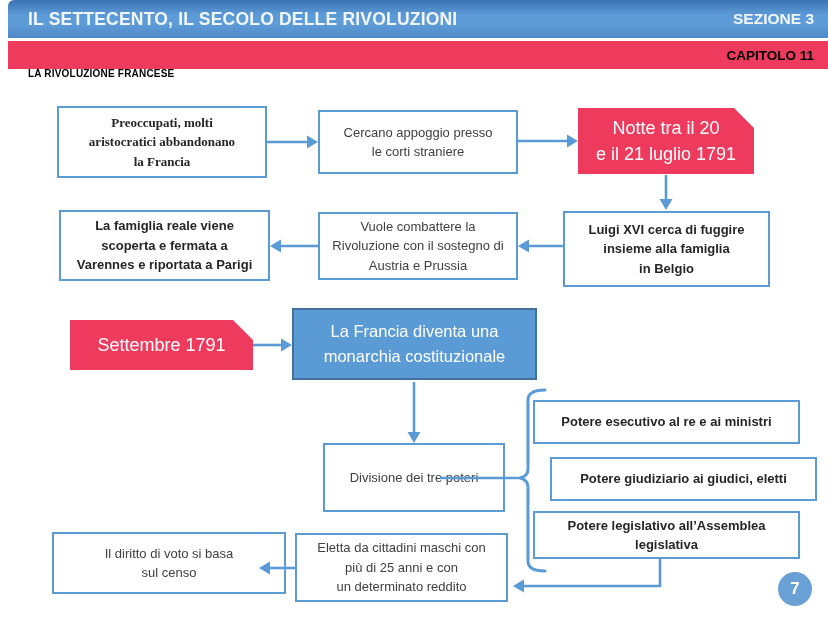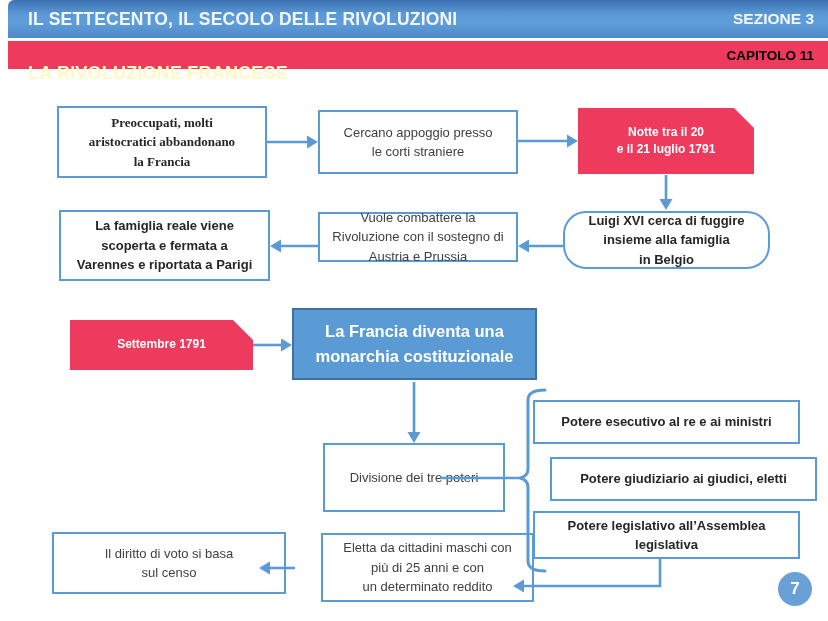--- a/index.html
+++ b/index.html
@@ -29,61 +29,61 @@
     gap:29px;
   }
   .bar-blue .title{color:#f2f7fd;font-weight:bold;font-size:17.5px;letter-spacing:.2px;}
   .bar-blue .section{color:#f2f7fd;font-size:15.5px;font-weight:600;}
   .bar-red{
     position:absolute;left:8px;right:0;top:41px;height:28px;
     background:var(--red);
     display:flex;align-items:center;justify-content:space-between;
     padding:0 14px 0 20px;
   }
-  .bar-red .subtitle{color:#fef9c3;font-weight:bold;font-size:18px;letter-spacing:.2px;margin-top:36px;}
+  .bar-red .subtitle{color:#000000;font-weight:bold;font-size:10px;letter-spacing:.2px;margin-top:36px;}
   .bar-red .chapter{color:#000000;font-size:13.5px;font-weight:600;}
 
   
   .fbox{
     position:absolute;
     background:#fff;
     border:2px solid var(--accent);
     display:flex;align-items:center;justify-content:center;
     text-align:center;
     white-space:pre-line;
     font-size:13px;line-height:1.5;color:var(--ink);
     padding:2px 6px;
   }
   .fbox.bold{font-weight:bold;color:var(--ink-bold);}
   .fbox.red{
     background:var(--red);
-    border:none;color:#fff;font-weight:bold;
-    font-size:12px;line-height:1.45;
+    border:none;color:#fff;font-weight:normal;
+    font-size:18px;line-height:1.45;
     clip-path:polygon(0 0,calc(100% - 20px) 0,100% 20px,100% 100%,0 100%);
   }
   .fbox.bluefill{
     background:var(--accent);
     border:2px solid var(--accent-dark);
-    color:#fff;font-weight:bold;font-size:16.5px;line-height:1.5;
+    color:#fff;font-weight:normal;font-size:16.5px;line-height:1.5;
   }
 
   
   .b-preoccupati{left:57px;top:106px;width:210px;height:72px;font-family:Liberation Serif, serif;}
   .b-cercano{left:318px;top:110px;width:200px;height:64px;}
   .b-notte{left:578px;top:108px;width:176px;height:66px;}
-  .b-luigi{left:563px;top:211px;width:207px;height:58px;border-radius:23px;}
-  .b-vuole{left:318px;top:212px;width:200px;height:50px;}
+  .b-luigi{left:563px;top:211px;width:207px;height:76px;}
+  .b-vuole{left:318px;top:212px;width:200px;height:68px;}
   .b-famiglia{left:59px;top:210px;width:211px;height:71px;}
   .b-settembre{left:70px;top:320px;width:183px;height:50px;}
   .b-francia{left:292px;top:308px;width:245px;height:72px;}
   .b-divisione{left:323px;top:443px;width:182px;height:69px;}
   .b-esecutivo{left:533px;top:400px;width:267px;height:44px;}
   .b-giudiziario{left:550px;top:457px;width:267px;height:44px;}
   .b-legislativo{left:533px;top:511px;width:267px;height:48px;}
-  .b-eletta{left:295px;top:533px;width:213px;height:69px;margin-left:26px;}
+  .b-eletta{left:295px;top:533px;width:213px;height:69px;}
   .b-diritto{left:52px;top:532px;width:234px;height:62px;}
 
   
   .connectors{position:absolute;left:0;top:0;width:828px;height:621px;pointer-events:none;}
   .connectors line,.connectors path,.connectors polyline{
     stroke:var(--accent);stroke-width:2.6px;fill:none;
   }
   .connectors polygon{fill:var(--accent);stroke:none;}
   .connectors path.brace{stroke-width:3px;stroke-linecap:round;}
 

